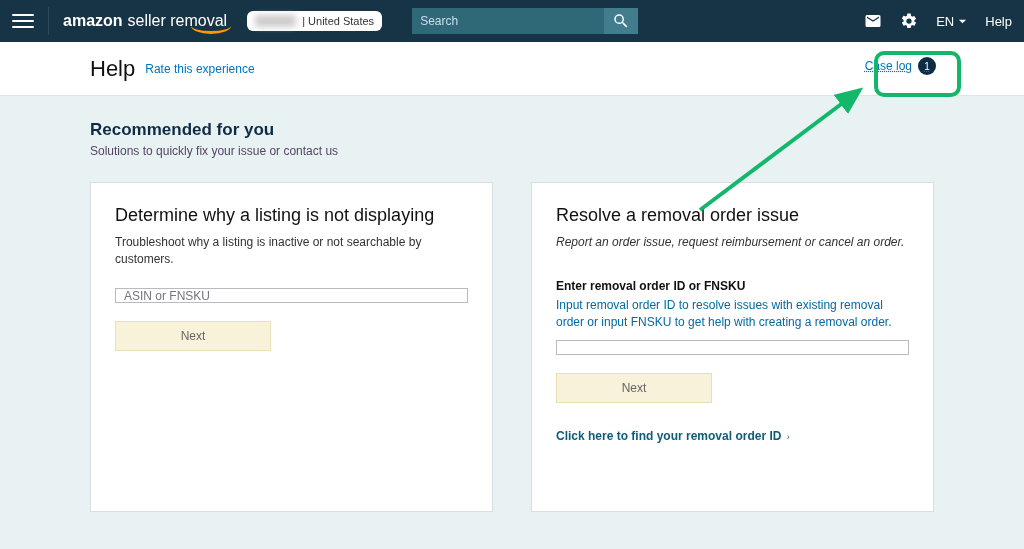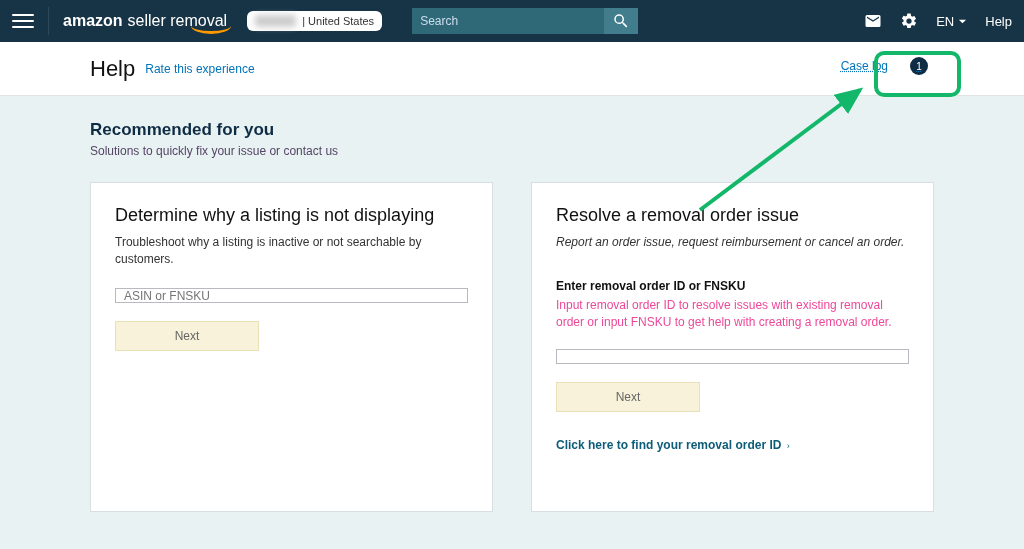--- a/index.html
+++ b/index.html
@@ -20,38 +20,38 @@
     .searchbtn{width:34px;height:26px;background:#417d8c;border:none;display:flex;align-items:center;justify-content:center;cursor:pointer;}
     .spacer{flex:1;}
     .right-icons{display:flex;align-items:center;gap:18px;font-size:13px;}
     .ic{width:18px;height:18px;fill:#fff;}
     .lang{display:flex;align-items:center;gap:4px;cursor:pointer;}
     .helpTop{cursor:pointer;}
     
     .helpbar{ background:#fff; height:54px; display:flex; align-items:center; padding:0 90px; border-bottom:1px solid #e3e3e3; position:relative;}
     .helpbar h1{font-size:22px;font-weight:400;color:#111; margin-right:10px;}
     .rate{font-size:12px;color:#0073bb;cursor:pointer;}
-    .caselog{ position:absolute; right:96px; top:15px; display:flex; align-items:center; gap:22px; font-size:12px; color:#0073bb; text-decoration:underline dotted; cursor:pointer;}
+    .caselog{ position:absolute; right:88px; top:15px; display:flex; align-items:center; gap:6px; font-size:12px; color:#0073bb; text-decoration:underline dotted; cursor:pointer;}
     .badge{ width:18px;height:18px;border-radius:50%;background:#0f2c45;color:#fff;font-size:10px;display:flex;align-items:center;justify-content:center;text-decoration:none;}
     
     .annot-box{position:absolute; right:63px; top:51px; width:87px; height:46px; border:4px solid #12b76a; border-radius:10px; pointer-events:none; z-index:5;}
     .annot-arrow{position:absolute; z-index:5; pointer-events:none;}
     
     .content{padding:24px 90px 16px;}
     .content h2{font-size:17px;font-weight:700;color:#0f2c45;margin-bottom:4px;}
     .subtitle{font-size:12px;color:#546;margin-bottom:24px;}
     .cards{display:flex; gap:38px;}
     .card{flex:1; background:#fff; border:1px solid #d9dee3; padding:22px 24px 30px; min-height:330px;}
     .card h3{font-size:18px;font-weight:400;color:#111;margin-bottom:8px;}
     .card .desc{font-size:12px;color:#333;margin-bottom:18px; line-height:1.4;}
     .card .lbl{font-size:12px;font-weight:700;color:#111;margin-bottom:4px;}
-    .card .hint{font-size:12px;color:#ec4899;margin-bottom:16px;line-height:1.4;}
+    .card .hint{font-size:12px;color:#0369a1;margin-bottom:7px;line-height:1.4;}
     .card input[type=text]{width:100%; max-width:360px; height:15px; border:1px solid #b7bbbf; padding:0 8px; font-size:12px; color:#666; margin-bottom:18px;}
     .cardR input[type=text]{max-width:100%;}
-    .next{width:144px;height:30px;background:#f7f2d9;border:1px solid #e8e0b7;color:#666;font-size:12px;cursor:pointer;display:block;}
+    .next{width:156px;height:30px;background:#f7f2d9;border:1px solid #e8e0b7;color:#666;font-size:12px;cursor:pointer;display:block;}
     .linkfind{margin-top:26px;font-size:12px;font-weight:700;color:#0d5c7a;cursor:pointer;}
     .linkfind .chev{font-size:9px;font-weight:400;margin-left:2px;}
   </style>
 </head>
 <body>
 
 <div class="topnav">
   <div class="ham">
       <div></div>
       <div></div>

